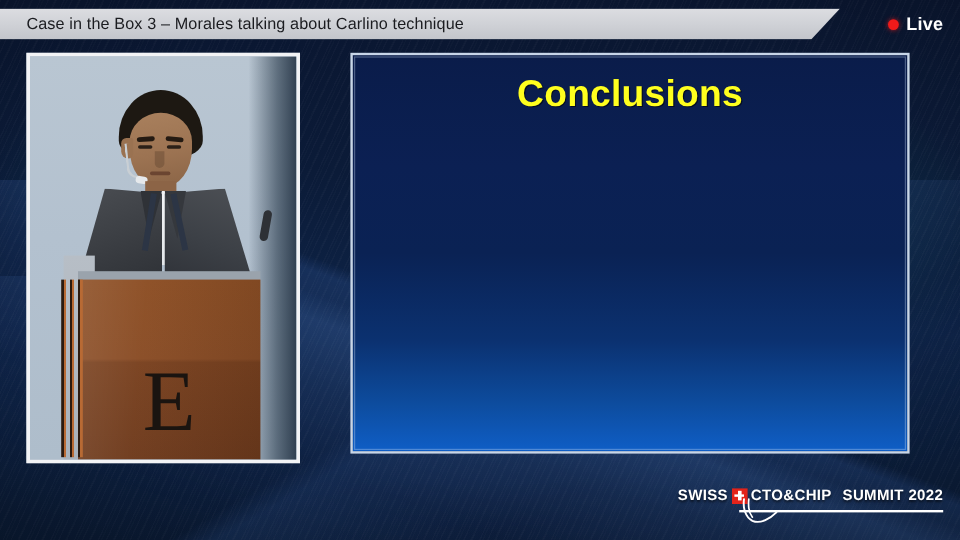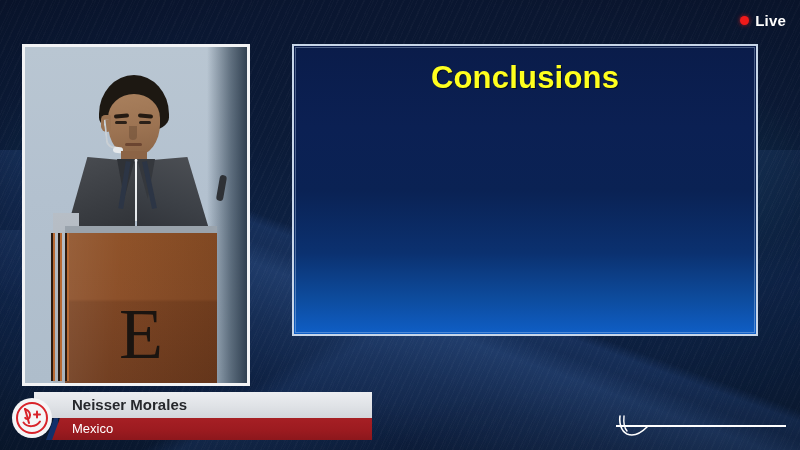--- a/index.html
+++ b/index.html
@@ -277,21 +277,21 @@
   .v-dark-right {
     position: absolute; right: 0; top: 0;
     width: 40px; height: 342px;
     background: linear-gradient(90deg, rgba(30,48,66,0) 0%, rgba(22,40,58,0.55) 60%, rgba(16,32,50,0.8) 100%);
   }
 
   
   .slide {
     position: absolute;
     left: 292px; top: 44px;
-    width: 466px; height: 292px;
+    width: 466px; height: 334px;
     border: 2px solid #c8d6e8;
     background:
       linear-gradient(180deg,
         #0a1c4a 0%,
         #0b2053 28%,
         #0a2254 50%,
         #0b3170 72%,
         #0d4c9e 88%,
         #0f5ec6 100%);
     overflow: hidden;
@@ -440,20 +440,24 @@
 
 <div id="stage">
 
   <div class="bg">
     <div class="bg-ridge"></div>
     <div class="bg-ridge2"></div>
     <div class="bg-speckle"></div>
     <div class="bg-vignette"></div>
   </div>
 
+  <div class="titlebar-wrap">
+    <div class="titlebar"></div>
+    <div class="titlebar-text">Case in the Box 3 – Morales talking about Carlino technique</div>
+  </div>
 
   <div class="live-badge">
     <span class="live-dot"></span>
     <span class="live-label">Live</span>
   </div>
 
   <div class="video-panel">
     <div class="v-backdrop"></div>
     <div class="v-dark-right"></div>
 
@@ -486,42 +490,28 @@
     <div class="v-podium-sheen"></div>
     <div class="v-podium-stripes"></div>
     <div class="v-podium-letter">E</div>
   </div>
 
   <div class="slide">
     <div class="slide-inner-edge"></div>
     <div class="slide-title">Conclusions</div>
   </div>
 
-  <div class="lower-third">
-    <div class="lt-namebar"></div>
-    <div class="lt-countrybar-edge"></div>
-    <div class="lt-countrybar"></div>
-    <div class="lt-name">Neisser Morales</div>
-    <div class="lt-country">Mexico</div>
-
-    <div class="lt-logo">
-      <svg width="36" height="36" viewBox="0 0 36 36">
-        <circle cx="18" cy="18" r="15" fill="none" stroke="#d8232a" stroke-width="2"></circle>
-        <path d="M11 9 C12.5 14, 13.5 18, 15 23" fill="none" stroke="#d8232a" stroke-width="2" stroke-linecap="round"></path>
-        <path d="M11 9 C15.5 10.5, 17 14.5, 15.5 17.5 C14.5 19.5, 12 19.5, 11.2 17.8" fill="none" stroke="#d8232a" stroke-width="2" stroke-linecap="round"></path>
-        <path d="M9.5 22.5 C13 27.5, 22 27.5, 26 21.5" fill="none" stroke="#d8232a" stroke-width="2" stroke-linecap="round"></path>
-        <g stroke="#d8232a" stroke-width="2" stroke-linecap="round">
-          <line x1="23" y1="11.5" x2="23" y2="17.5"></line>
-          <line x1="20" y1="14.5" x2="26" y2="14.5"></line>
-        </g>
-      </svg>
+
+  <div class="event-logo">
+    <div class="el-row">
+      <span class="el-text">SWISS</span>
+      <span class="el-cross"></span>
+      <span class="el-text">CTO&amp;CHIP</span>
+      <span class="el-text" style="margin-left:6px;">SUMMIT 2022</span>
     </div>
-  </div>
-
-  <div class="event-logo">
     <div class="el-rule"></div>
     <svg class="el-swoosh" viewBox="0 0 56 24">
       <path d="M6 2 C5 9, 7 17, 13 20 C20 23, 28 18, 33 13" fill="none" stroke="#ffffff" stroke-width="1.6" stroke-linecap="round"></path>
       <path d="M10 2 C9.4 8, 10.5 14, 13 17" fill="none" stroke="#ffffff" stroke-width="1.4" stroke-linecap="round"></path>
     </svg>
   </div>
 
 </div>
 
 </body></html>

